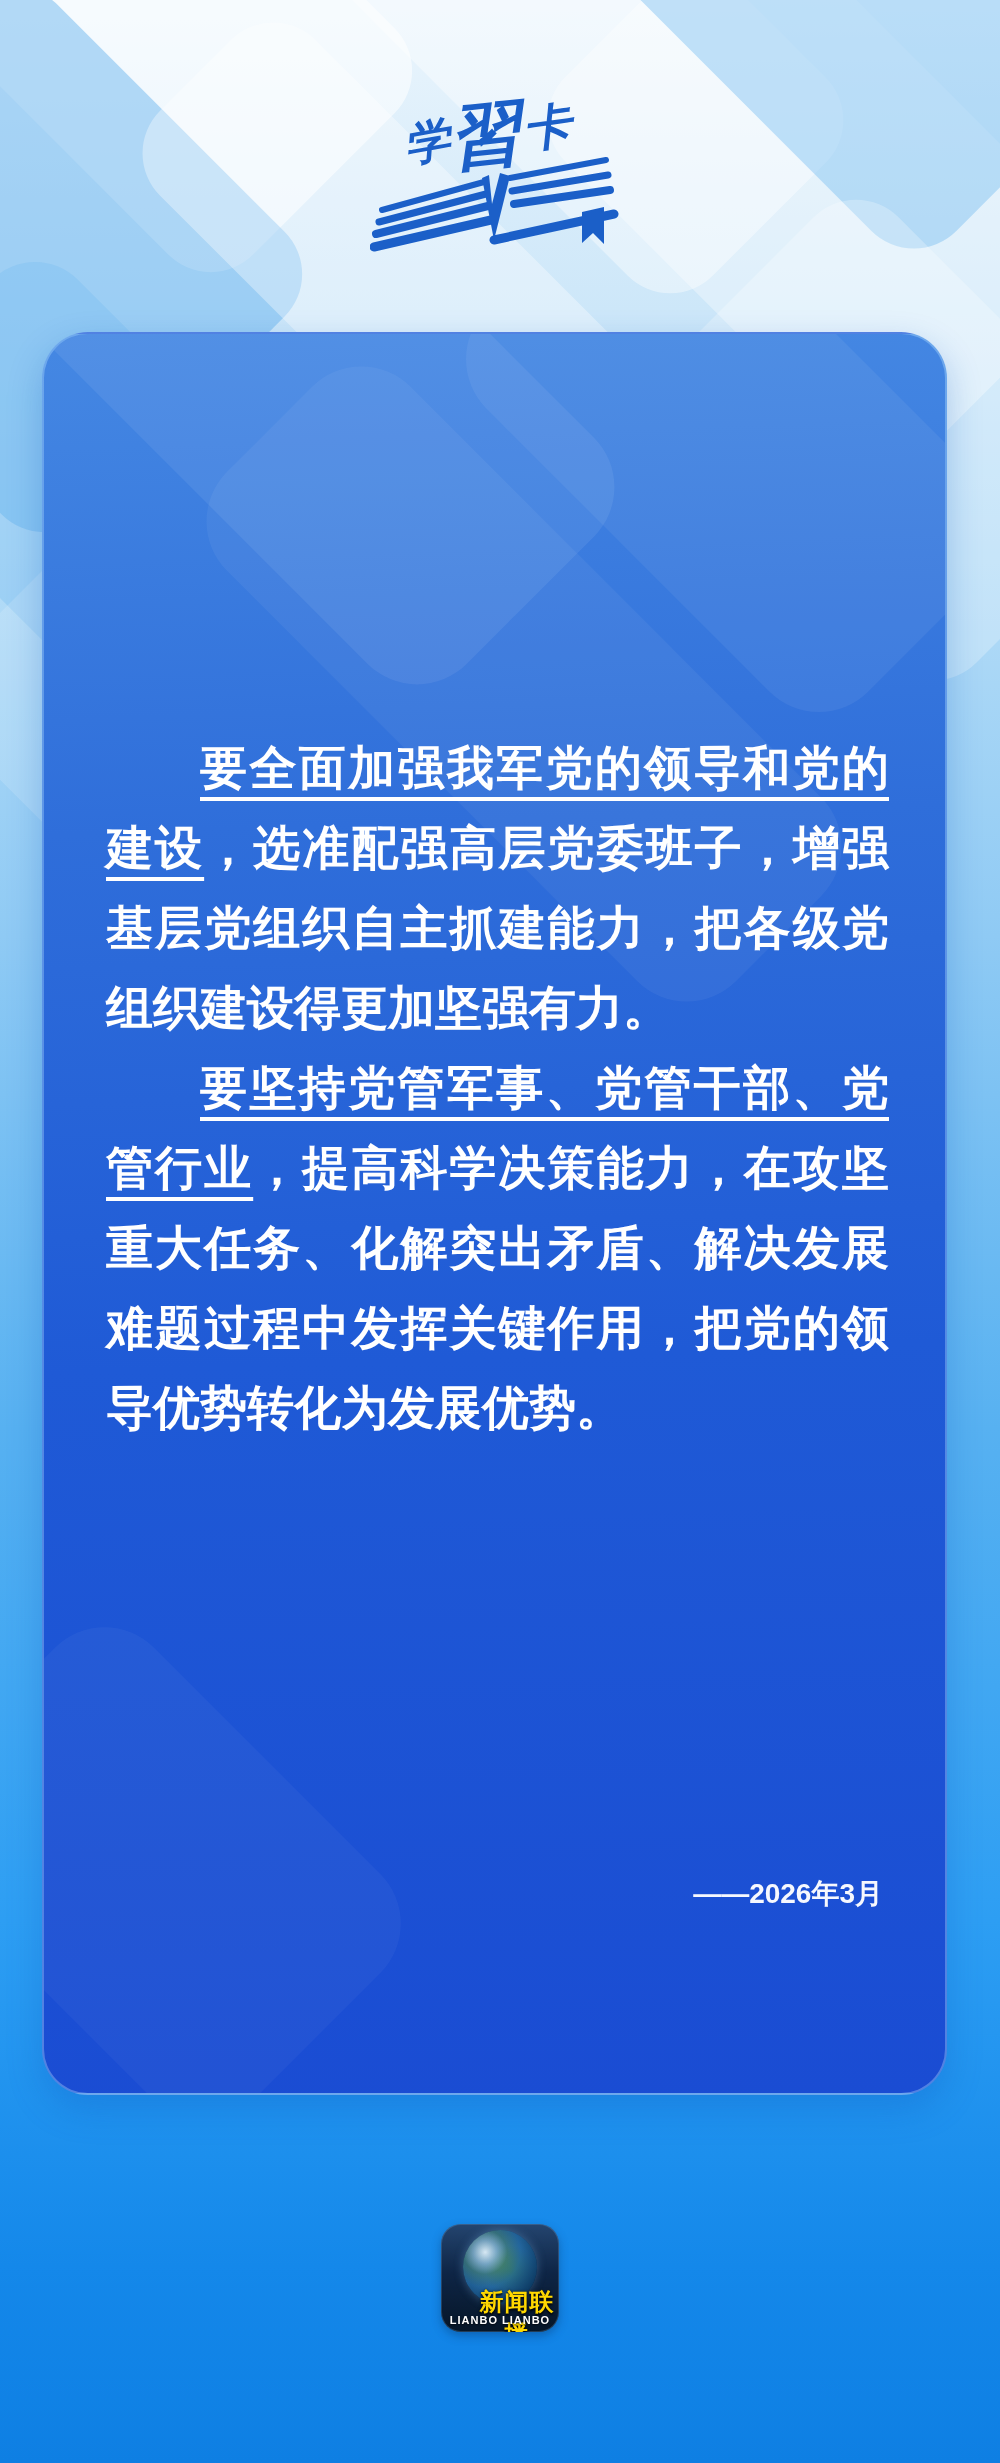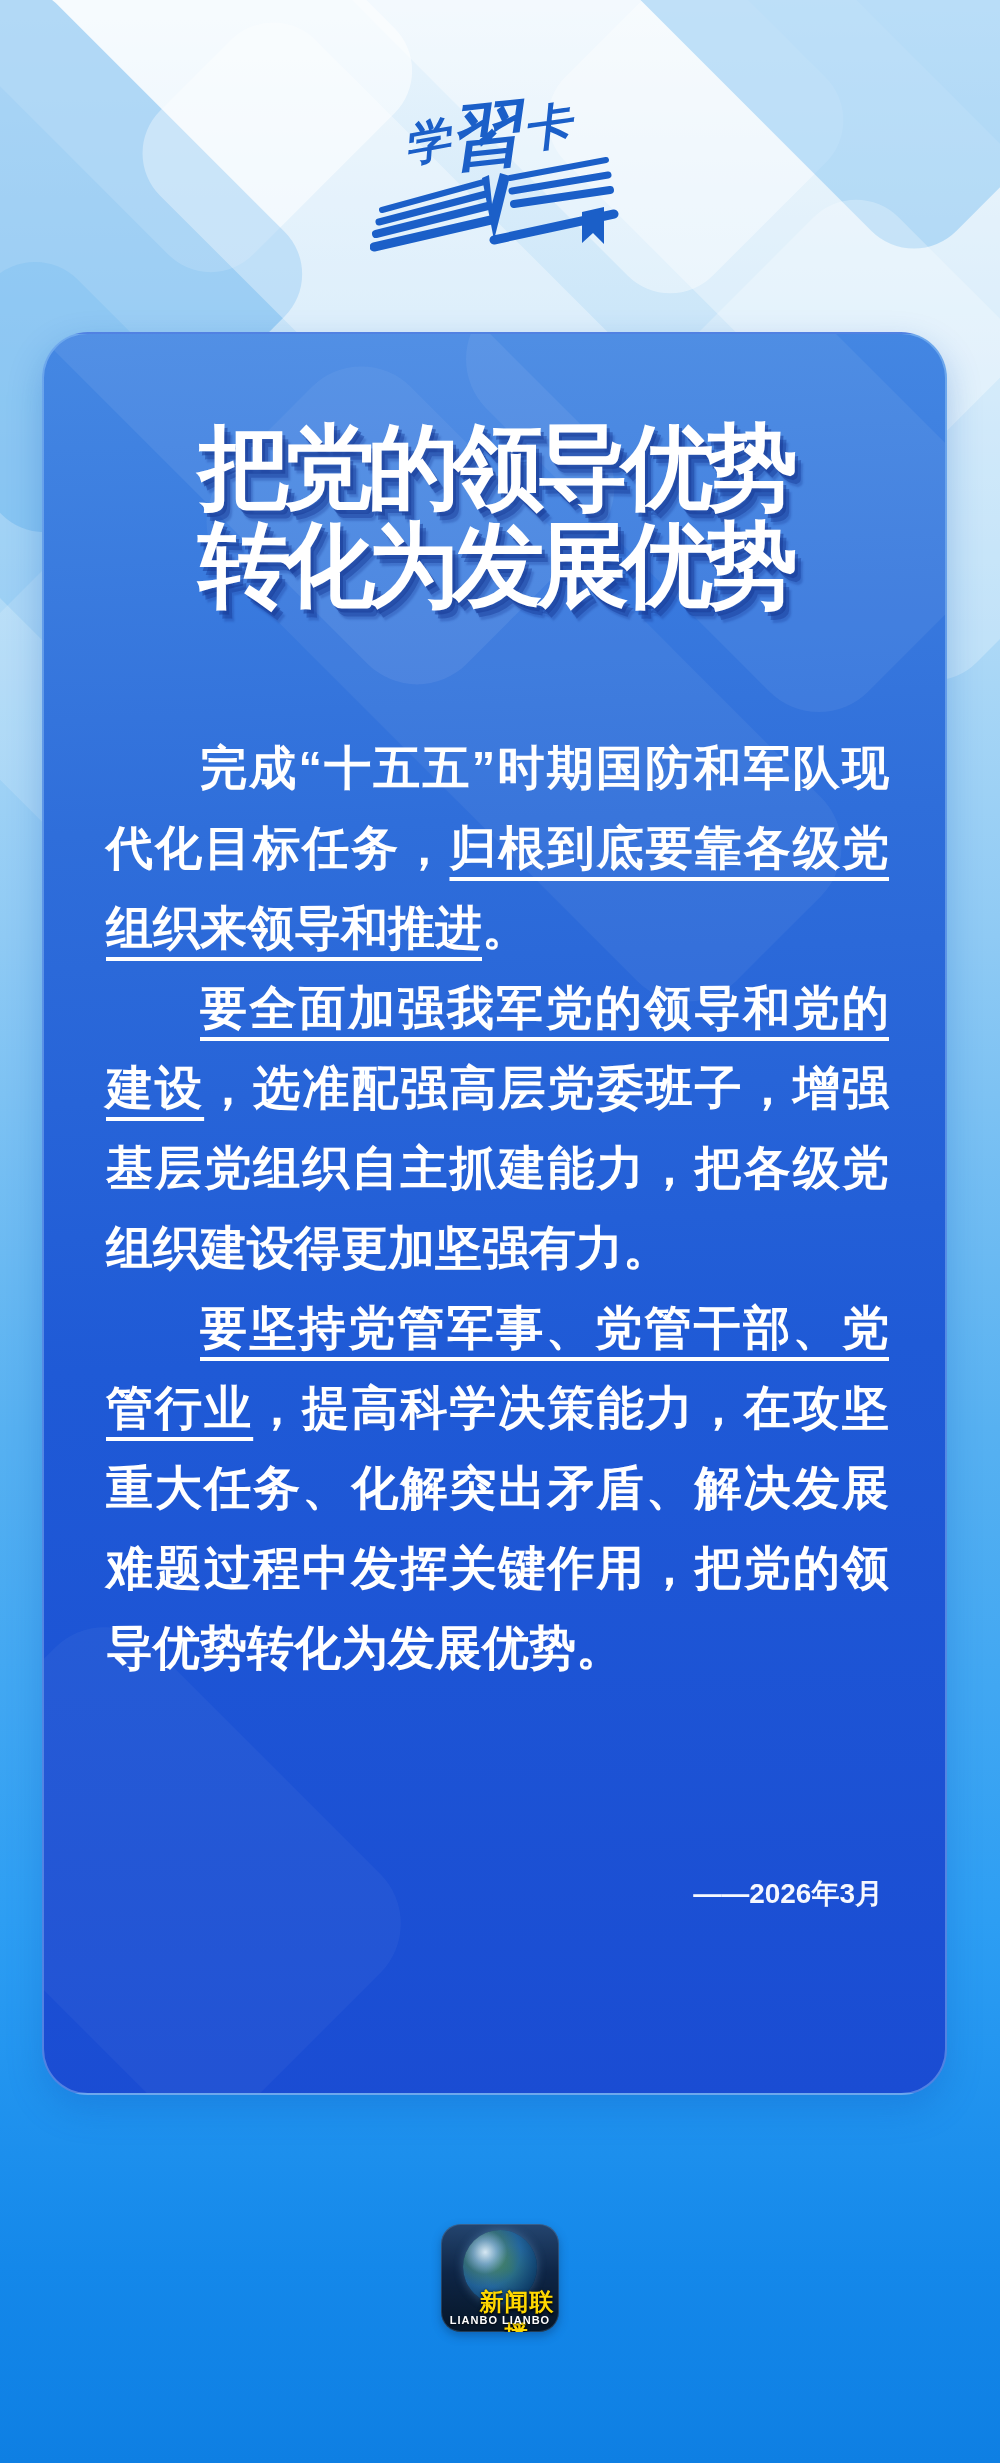--- a/index.html
+++ b/index.html
@@ -132,27 +132,22 @@
       <path d="M212 60 L234 55 L234 92 L223 81 L212 91 Z" fill="#1b5fc8"></path>
     </svg>
   </div>
 
   <div id="card">
     <div class="cshape cs1"></div>
     <div class="cshape cs2"></div>
     <div class="cshape cs3"></div>
     <div class="cshape cs4"></div>
 
-    <div id="card-title">
-      <div>把党的领导优势</div>
-      <div>转化为发展优势</div>
-    </div>
 
     <div id="card-body">
-      <p><span>完成“十五五”时期国防和军队现代化目标任务，</span><u>归根到底要靠各级党组织来领导和推进</u><span>。</span></p>
       <p><u>要全面加强我军党的领导和党的建设</u><span>，选准配强高层党委班子，增强基层党组织自主抓建能力，把各级党组织建设得更加坚强有力。</span></p>
       <p><u>要坚持党管军事、党管干部、党管行业</u><span>，提高科学决策能力，在攻坚重大任务、化解突出矛盾、解决发展难题过程中发挥关键作用，把党的领导优势转化为发展优势。</span></p>
     </div>
 
     <div id="attribution">
       <div>——2026年3月</div>
     </div>
   </div>
 
   <div id="xwlb">

